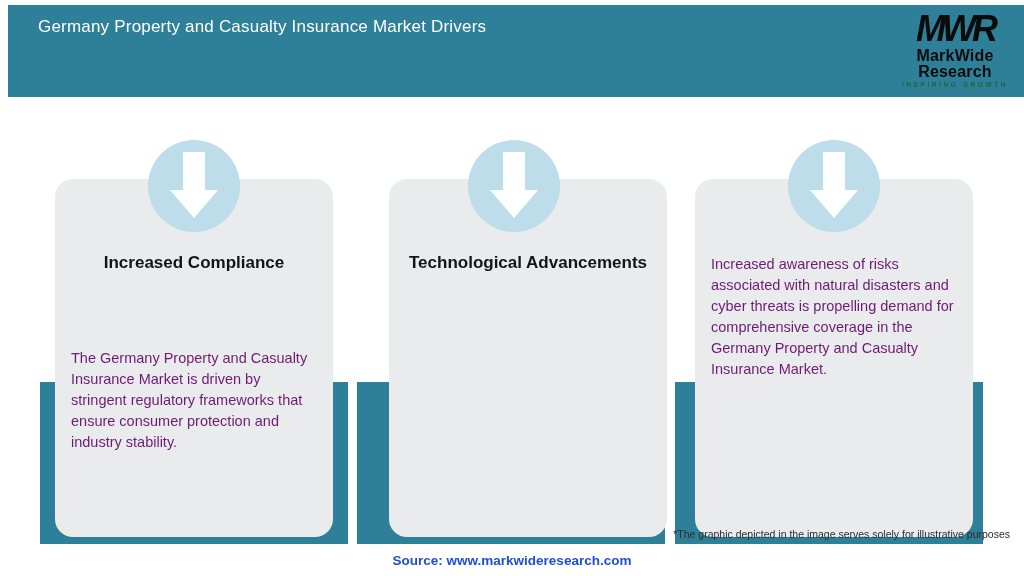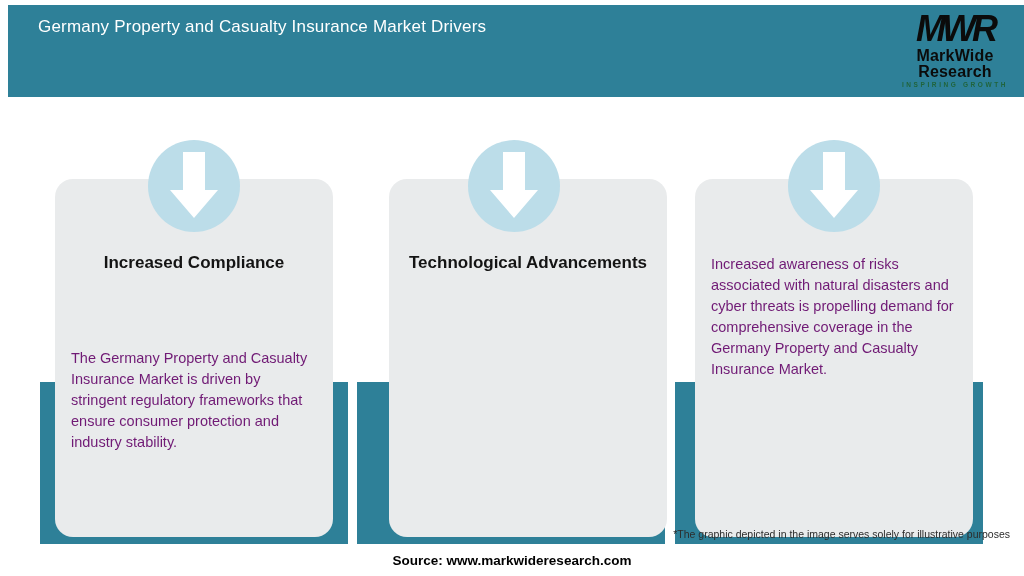--- a/index.html
+++ b/index.html
@@ -47,21 +47,21 @@
   .card-title{
     padding-top:74px;margin:0;text-align:center;
     font-size:17px;font-weight:bold;color:#141414;
   }
   .card-body{
     margin:75px 16px 0 16px;
     font-size:14.5px;line-height:21px;color:#701a75;text-align:left;
   }
   .source-line{
     position:absolute;left:0;top:553px;width:1024px;text-align:center;
-    font-size:13.5px;font-weight:bold;color:#000000;z-index:4;
+    font-size:13.5px;font-weight:bold;color:#1d4ed8;z-index:4;
   }
   .disclaimer{
     position:absolute;right:14px;top:528px;
     font-size:10.5px;color:#2c2c2c;z-index:4;
   }
 </style>
 </head>
 <body>
 
 <div class="header">

